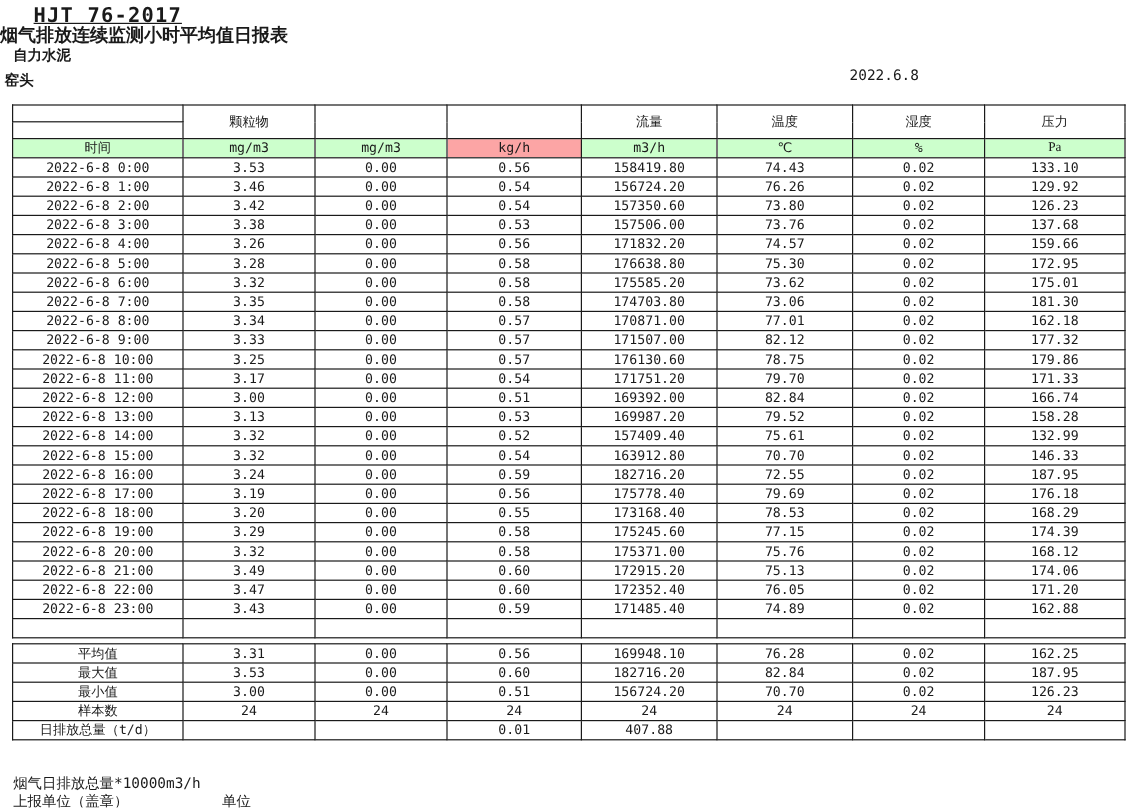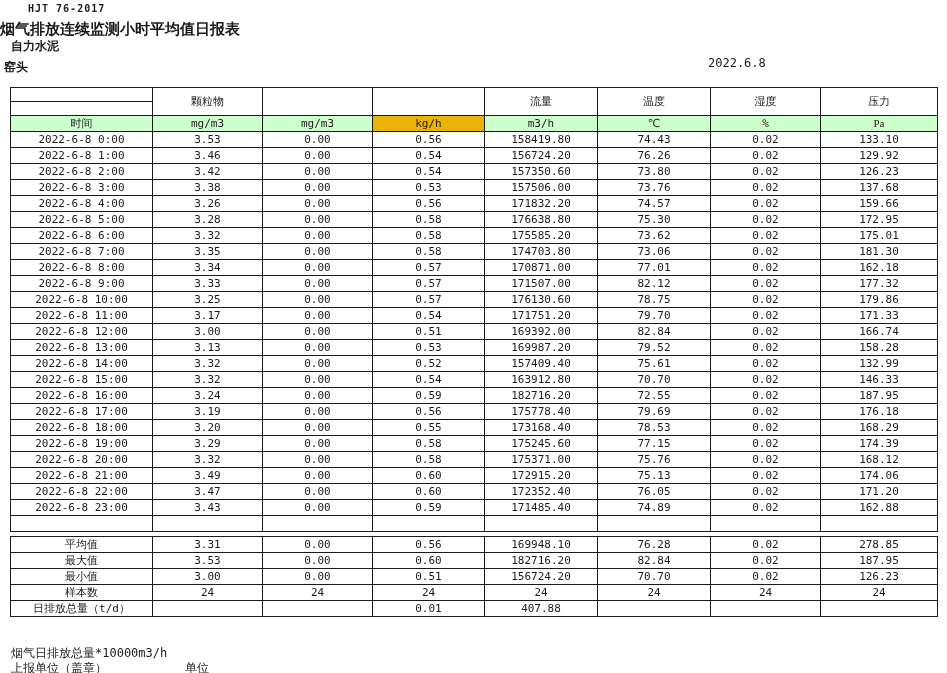--- a/index.html
+++ b/index.html
@@ -1,21 +1,21 @@
 <!DOCTYPE html>
 <html><head>
 <meta charset="utf-8">
 <style>
   html,body{margin:0;padding:0;}
   body{
     width:947px;height:673px;position:relative;background:#ffffff;
     font-family:"DejaVu Sans Mono","DejaVu Sans","Liberation Sans",sans-serif;
     color:#1a1a1a;overflow:hidden;
   }
-  .doc-code{position:absolute;left:28px;top:3px;font-size:10px;font-weight:bold;letter-spacing:1px;}
+  .doc-code{position:absolute;left:28px;top:3px;font-size:17px;font-weight:bold;letter-spacing:1px;text-decoration:underline;}
   .title{position:absolute;left:0;right:0;top:20px;text-align:left;font-size:15px;font-weight:bold;}
   .company{position:absolute;left:11px;top:38px;font-size:12px;font-weight:bold;}
   .station{position:absolute;left:4px;top:59px;font-size:12px;font-weight:bold;}
   .date{position:absolute;left:708px;top:56px;font-size:12px;}
   .table-wrap{position:absolute;left:10px;top:87px;width:927px;}
   table{border-collapse:collapse;table-layout:fixed;width:927px;}
   td{
     border:1px solid #1a1a1a;height:15px;padding:0 2px;text-align:center;
     font-size:11px;line-height:15px;white-space:nowrap;overflow:hidden;color:#1a1a1a;
   }
@@ -59,21 +59,21 @@
         <td class="group" rowspan="2">湿度</td>
         <td class="group" rowspan="2">压力</td>
       </tr>
       <tr>
         <td class="corner"></td>
       </tr>
       <tr class="units">
         <td style="background: rgb(204, 255, 204);">时间</td>
         <td style="background: rgb(204, 255, 204);">mg/m3</td>
         <td style="background: rgb(204, 255, 204);">mg/m3</td>
-        <td style="background: #eab308;">kg/h</td>
+        <td style="background: #fca5a5;">kg/h</td>
         <td style="background: rgb(204, 255, 204);">m3/h</td>
         <td style="background: rgb(204, 255, 204);">℃</td>
         <td style="background: rgb(204, 255, 204);">%</td>
         <td style="background: rgb(204, 255, 204); font-family: Liberation Serif, serif;">Pa</td>
       </tr>
     </thead>
     <tbody>
         <tr>
           <td>2022-6-8 0:00</td>
           <td>3.53</td>
@@ -335,21 +335,21 @@
           <td></td>
         </tr>
         <tr>
           <td>平均值</td>
           <td>3.31</td>
           <td>0.00</td>
           <td>0.56</td>
           <td>169948.10</td>
           <td>76.28</td>
           <td>0.02</td>
-          <td>278.85</td>
+          <td>162.25</td>
         </tr>
         <tr>
           <td>最大值</td>
           <td>3.53</td>
           <td>0.00</td>
           <td>0.60</td>
           <td>182716.20</td>
           <td>82.84</td>
           <td>0.02</td>
           <td>187.95</td>

